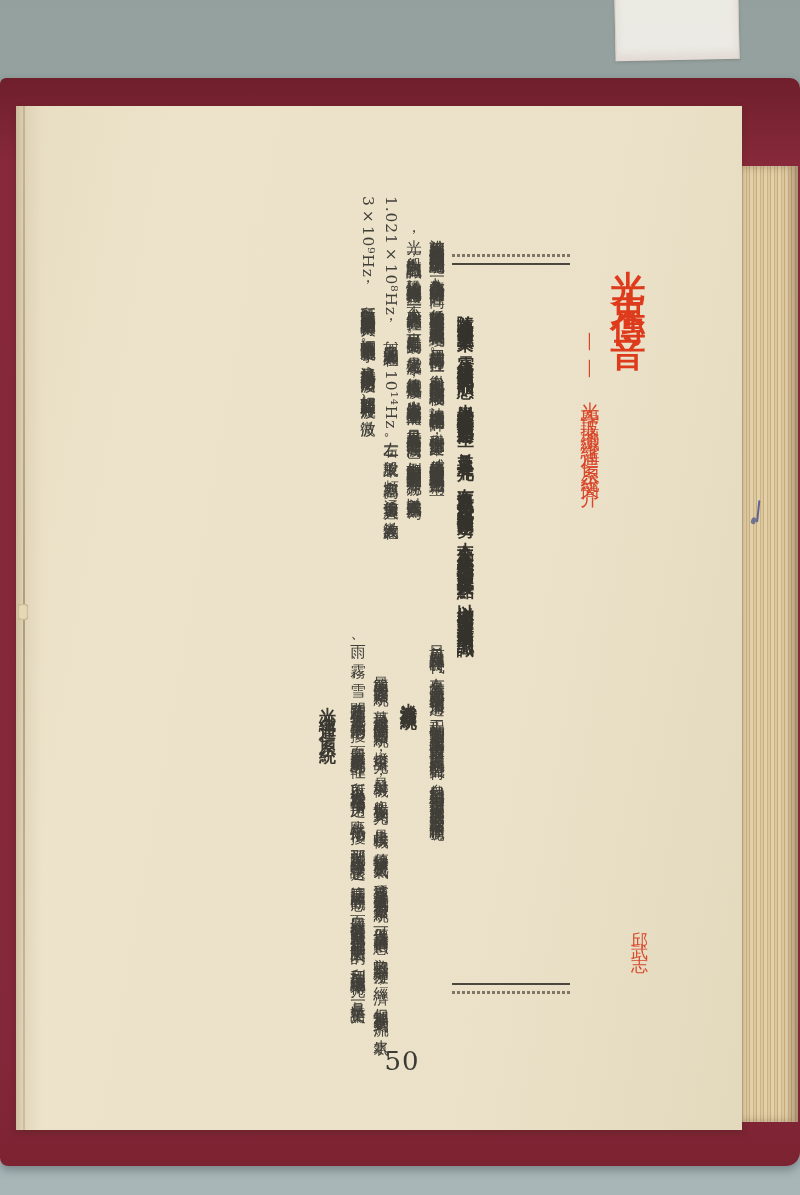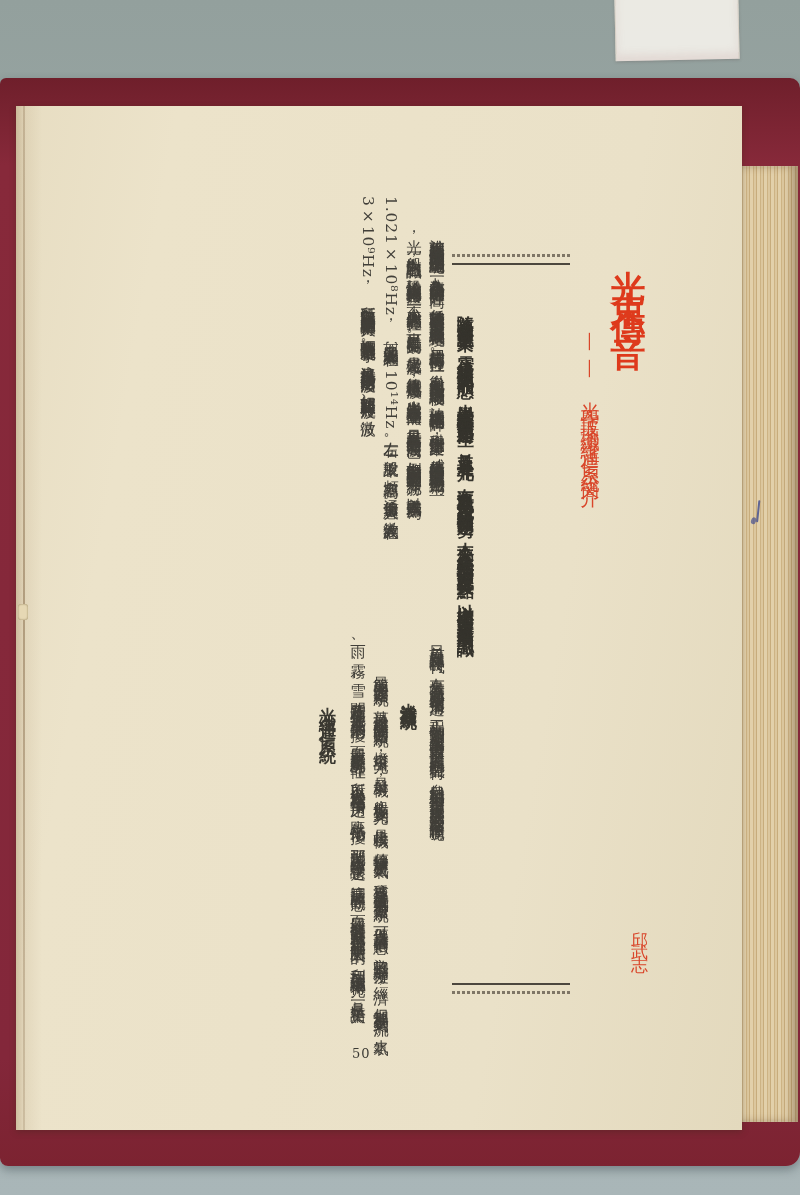--- a/index.html
+++ b/index.html
@@ -65,22 +65,22 @@
   .block-a{position:absolute;left:50px;top:196px;width:398px;height:398px;
          font-size:15.5px;letter-spacing:0.9px;line-height:23px;}
   .block-b{position:absolute;left:46px;top:633px;width:402px;height:415px;
          font-size:15.5px;letter-spacing:1.7px;line-height:23px;}
   .vert p{margin:0;text-indent:2em;}
   .vert p.no-indent{text-indent:0;}
   .vert h3{margin:0 5px;padding-top:56px;font-size:17px;font-weight:bold;
          letter-spacing:2px;color:#3a3831;}
   .vert h3.spread{letter-spacing:8px;padding-top:60px;margin:0 7px;}
 
-  .page-number{position:absolute;left:352px;top:1046px;width:100px;
-         font-size:13px;color:#3b3a34;letter-spacing:1px;}
+  .page-number{position:absolute;left:352px;top:1046px;width:100px;text-align:center;
+         font-size:26px;color:#3b3a34;letter-spacing:1px;}
 </style>
 </head>
 <body>
 
 <div class="scene">
 
   <div class="cover"></div>
 
   <div class="fore-edge">
     <div class="ink-mark">

